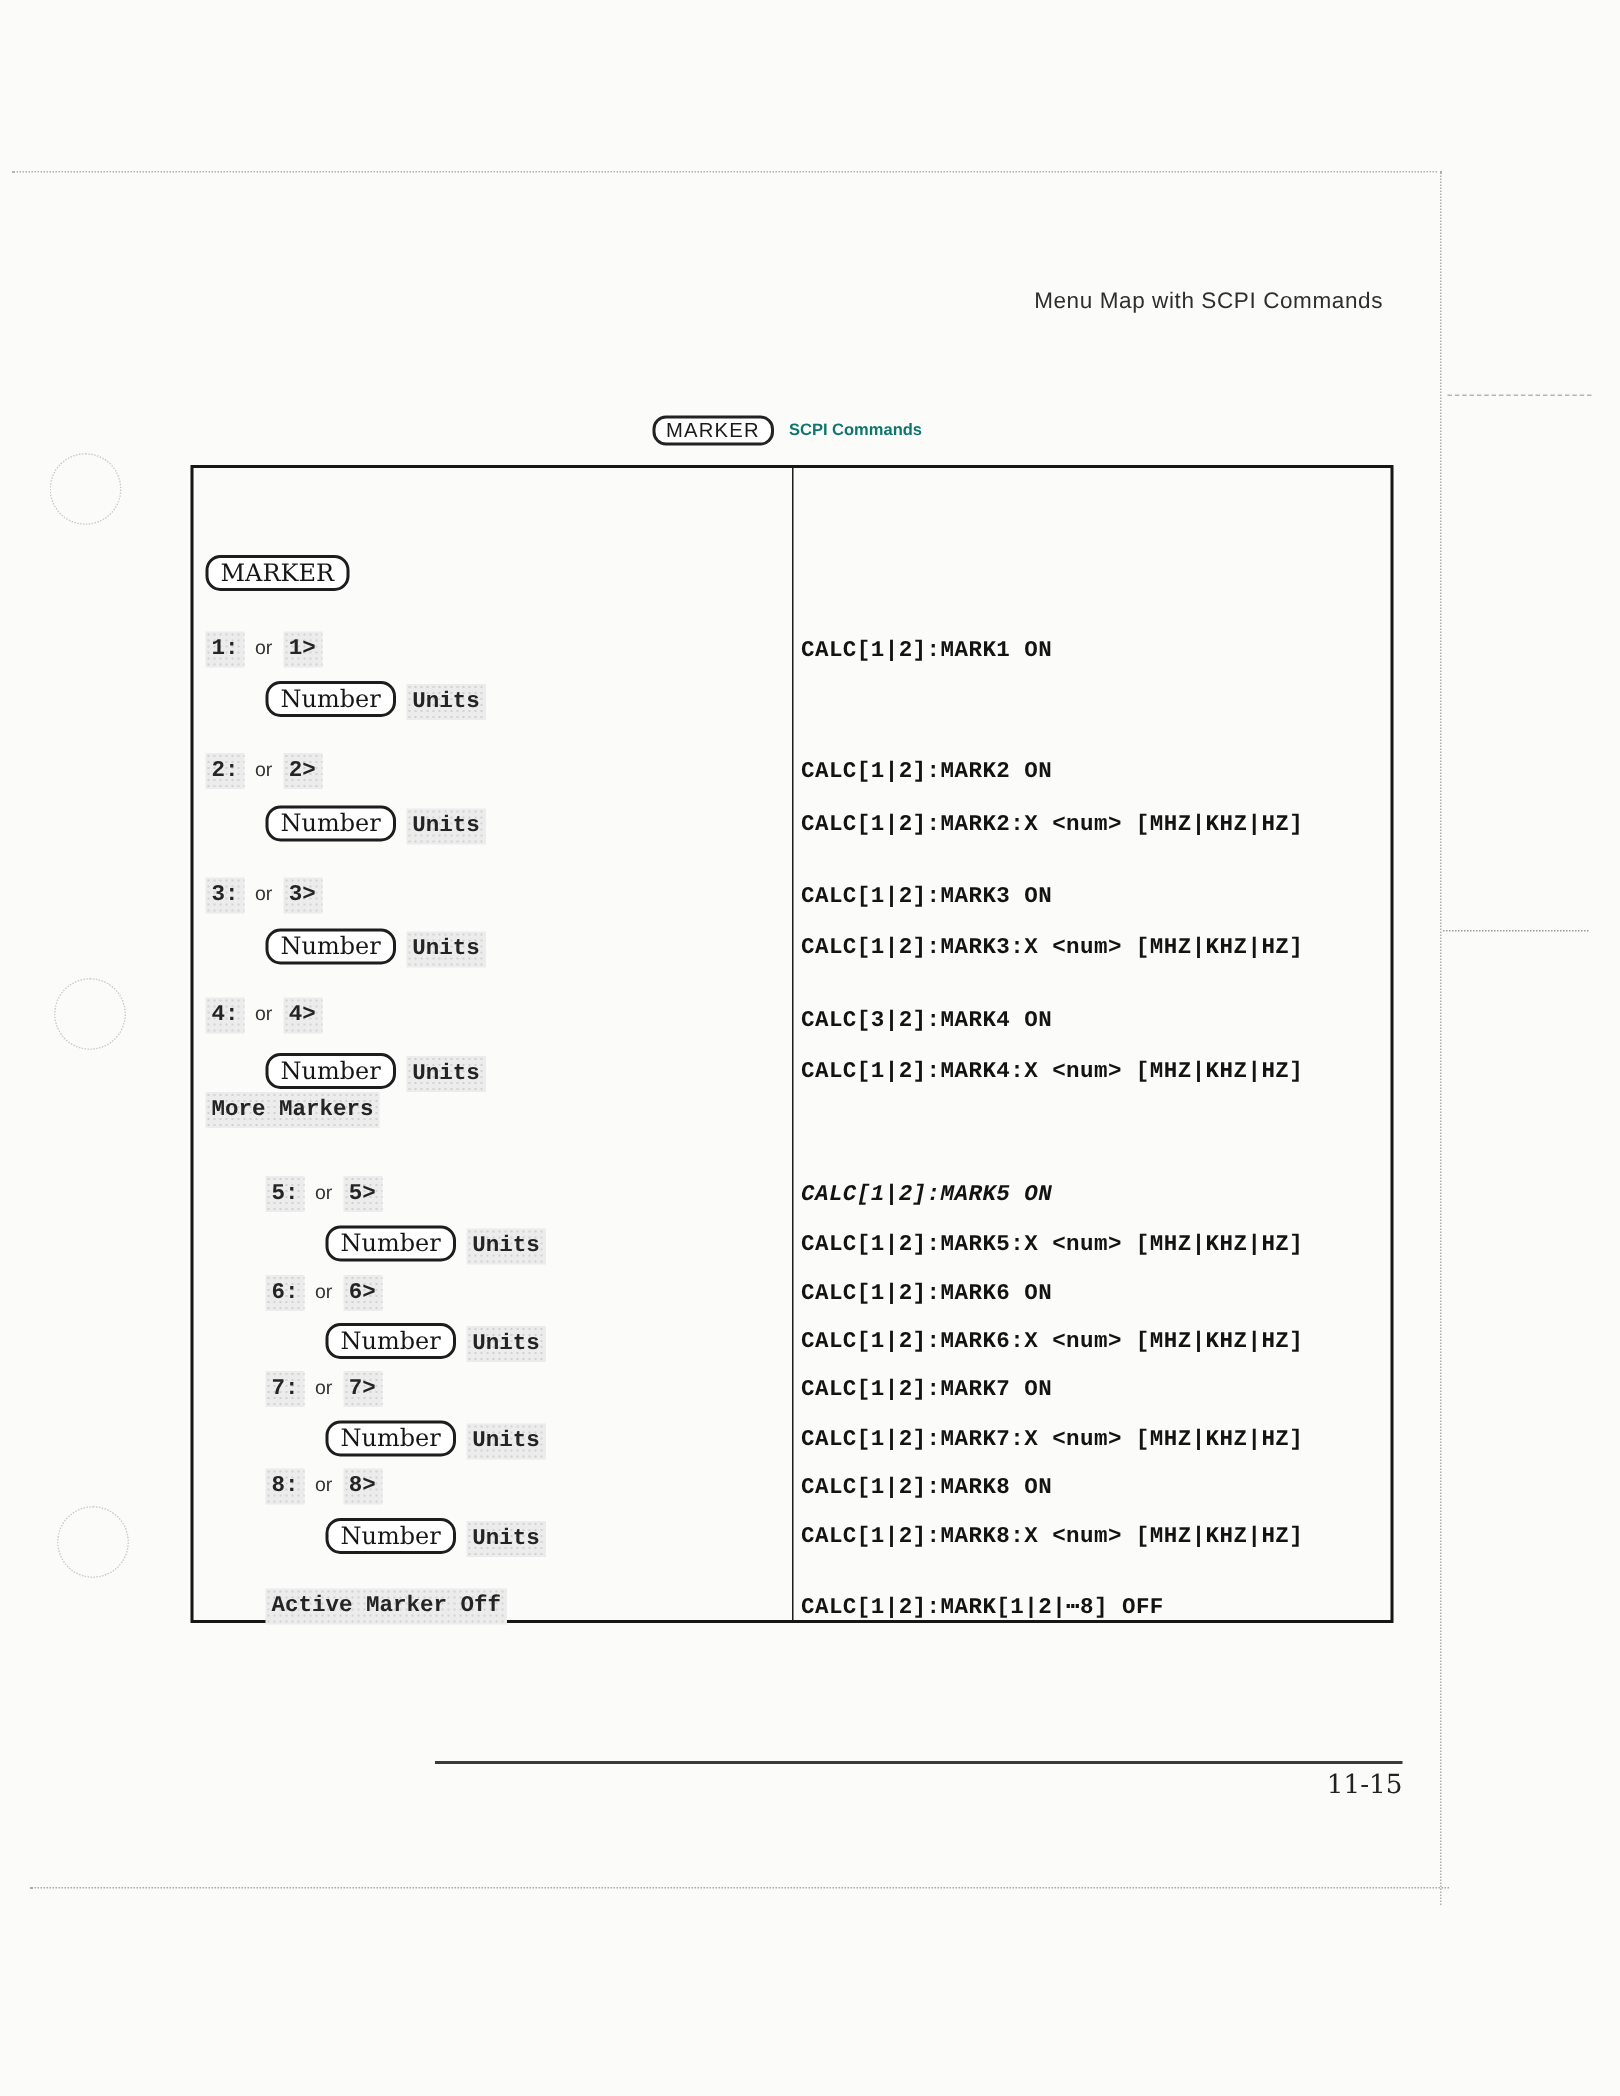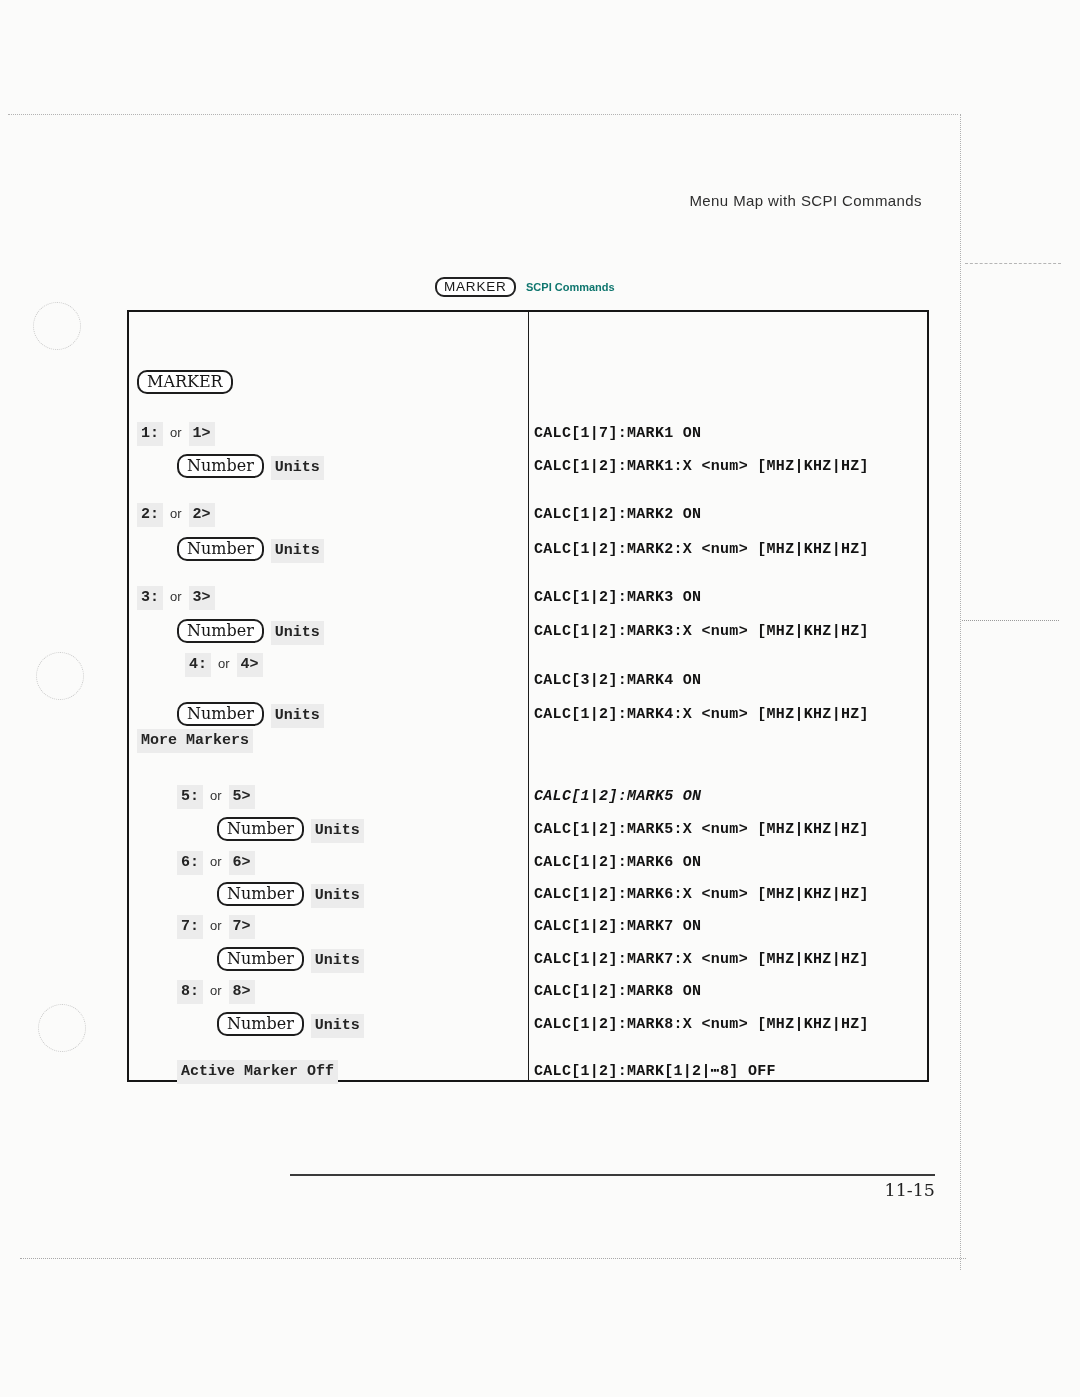--- a/index.html
+++ b/index.html
@@ -116,32 +116,31 @@
 
   <div class="doc-title">
     <span class="title-keycap">MARKER</span>
     <span class="title-label">SCPI Commands</span>
   </div>
 
   <div class="scpi-table">
     <div class="tbody" id="table-body">
         <div class="kline indent-0" style="top: 58px;"><span class="keycap">MARKER</span></div>
         <div class="kline indent-0" style="top: 109px;"><span class="softkey">1:</span><span class="plain">or</span><span class="softkey">1&gt;</span></div>
-        <div class="cmd" style="top: 112px;">CALC[1|7]:MARK1 ON</div>
+        <div class="cmd" style="top: 112px;">CALC[1|2]:MARK1 ON</div>
         <div class="kline indent-1" style="top: 142px;"><span class="keycap">Number</span><span class="softkey">Units</span></div>
-        <div class="cmd" style="top: 145px;">CALC[1|2]:MARK1:X &lt;num&gt; [MHZ|KHZ|HZ]</div>
         <div class="kline indent-0" style="top: 190px;"><span class="softkey">2:</span><span class="plain">or</span><span class="softkey">2&gt;</span></div>
         <div class="cmd" style="top: 193px;">CALC[1|2]:MARK2 ON</div>
         <div class="kline indent-1" style="top: 225px;"><span class="keycap">Number</span><span class="softkey">Units</span></div>
         <div class="cmd" style="top: 228px;">CALC[1|2]:MARK2:X &lt;num&gt; [MHZ|KHZ|HZ]</div>
         <div class="kline indent-0" style="top: 273px;"><span class="softkey">3:</span><span class="plain">or</span><span class="softkey">3&gt;</span></div>
         <div class="cmd" style="top: 276px;">CALC[1|2]:MARK3 ON</div>
         <div class="kline indent-1" style="top: 307px;"><span class="keycap">Number</span><span class="softkey">Units</span></div>
         <div class="cmd" style="top: 310px;">CALC[1|2]:MARK3:X &lt;num&gt; [MHZ|KHZ|HZ]</div>
-        <div class="kline indent-0" style="top: 340px; margin-left: 48px;"><span class="softkey">4:</span><span class="plain">or</span><span class="softkey">4&gt;</span></div>
+        <div class="kline indent-0" style="top: 353px;"><span class="softkey">4:</span><span class="plain">or</span><span class="softkey">4&gt;</span></div>
         <div class="cmd" style="top: 359px;">CALC[3|2]:MARK4 ON</div>
         <div class="kline indent-1" style="top: 390px;"><span class="keycap">Number</span><span class="softkey">Units</span></div>
         <div class="cmd" style="top: 393px;">CALC[1|2]:MARK4:X &lt;num&gt; [MHZ|KHZ|HZ]</div>
         <div class="kline indent-0" style="top: 416px;"><span class="softkey">More Markers</span></div>
         <div class="kline indent-1" style="top: 472px;"><span class="softkey">5:</span><span class="plain">or</span><span class="softkey">5&gt;</span></div>
         <div class="cmd" style="top: 475px; font-style: italic;">CALC[1|2]:MARK5 ON</div>
         <div class="kline indent-2" style="top: 505px;"><span class="keycap">Number</span><span class="softkey">Units</span></div>
         <div class="cmd" style="top: 508px;">CALC[1|2]:MARK5:X &lt;num&gt; [MHZ|KHZ|HZ]</div>
         <div class="kline indent-1" style="top: 538px;"><span class="softkey">6:</span><span class="plain">or</span><span class="softkey">6&gt;</span></div>
         <div class="cmd" style="top: 541px;">CALC[1|2]:MARK6 ON</div>

